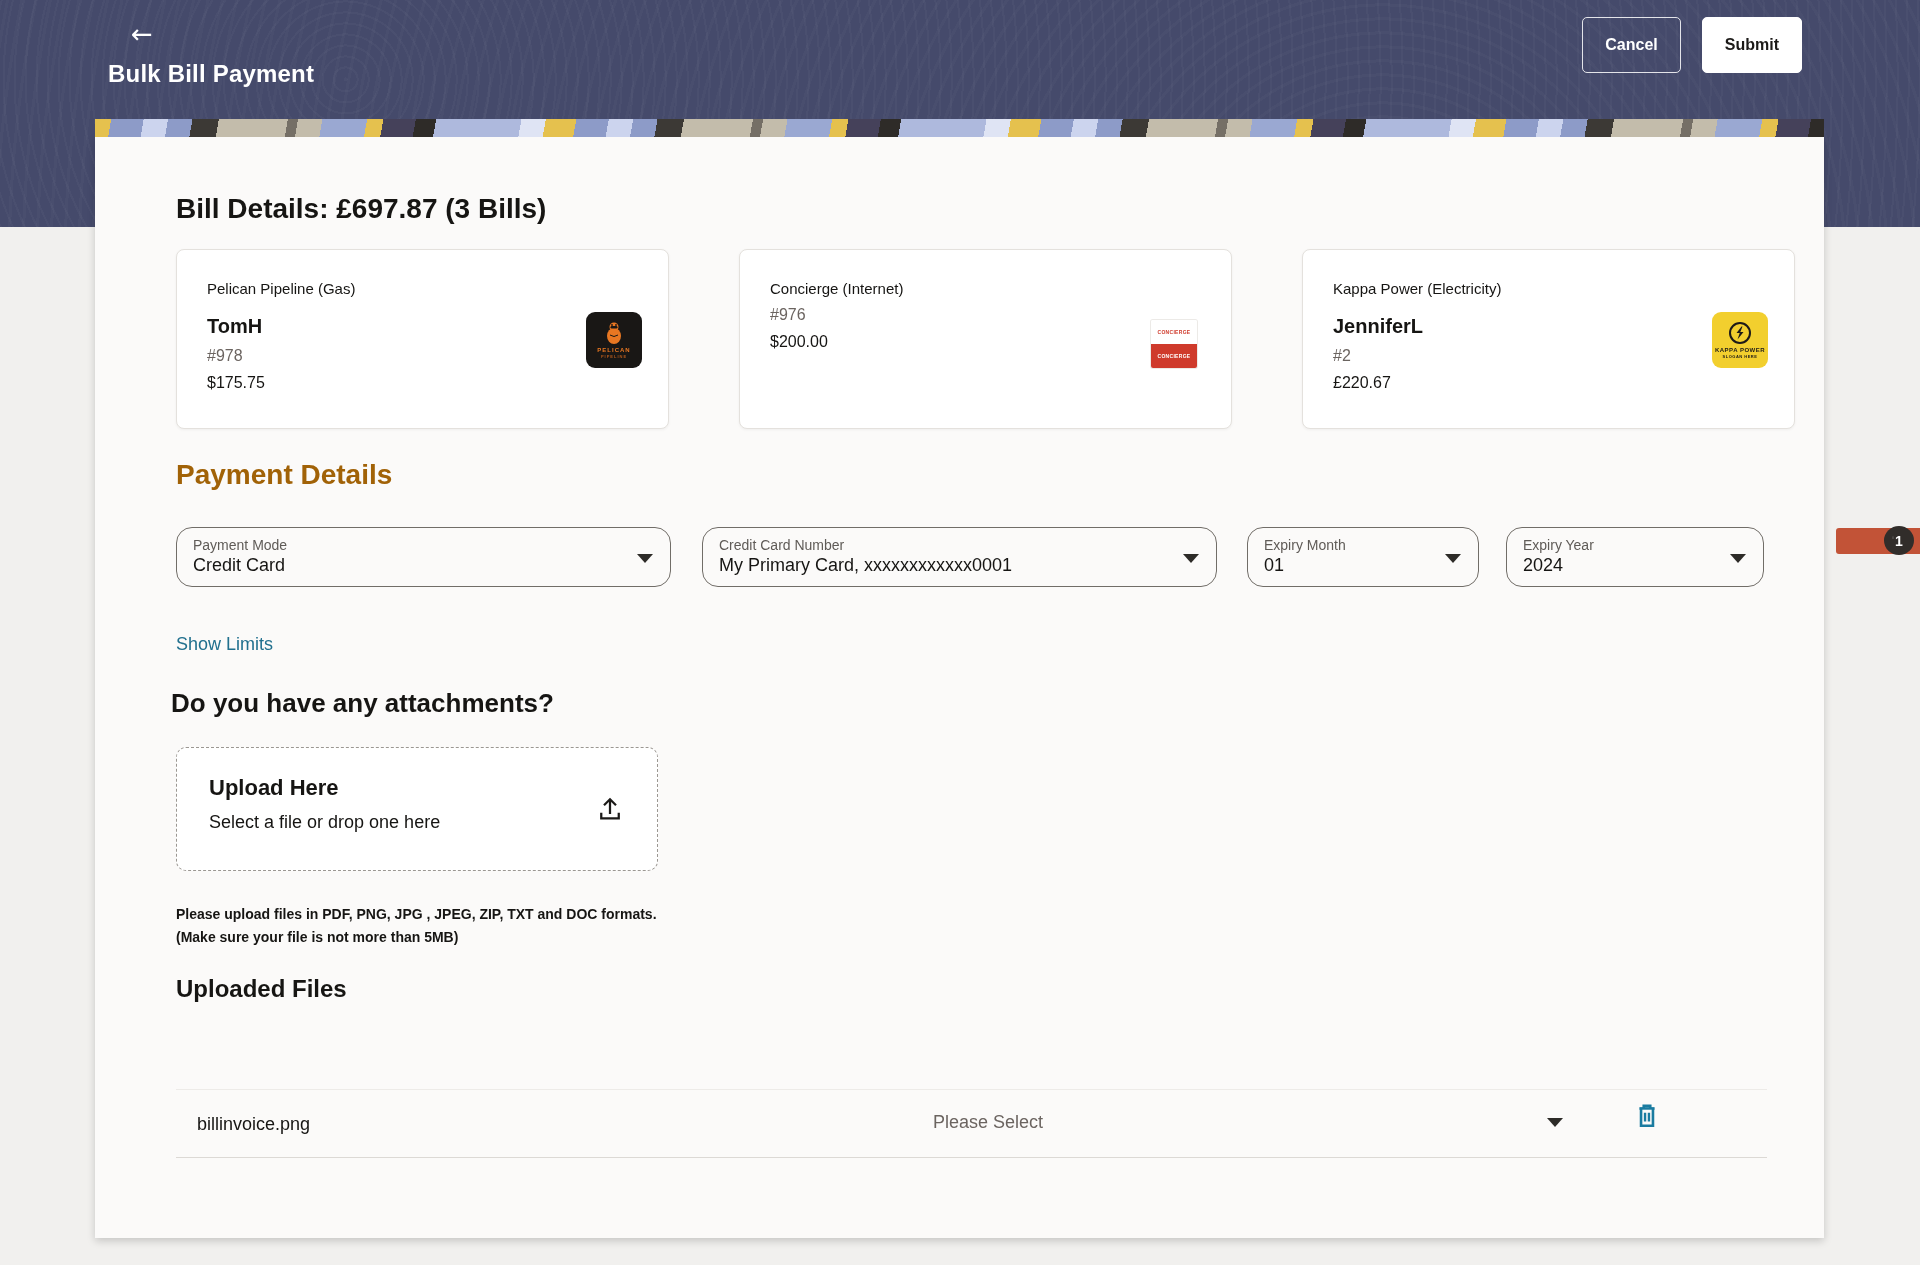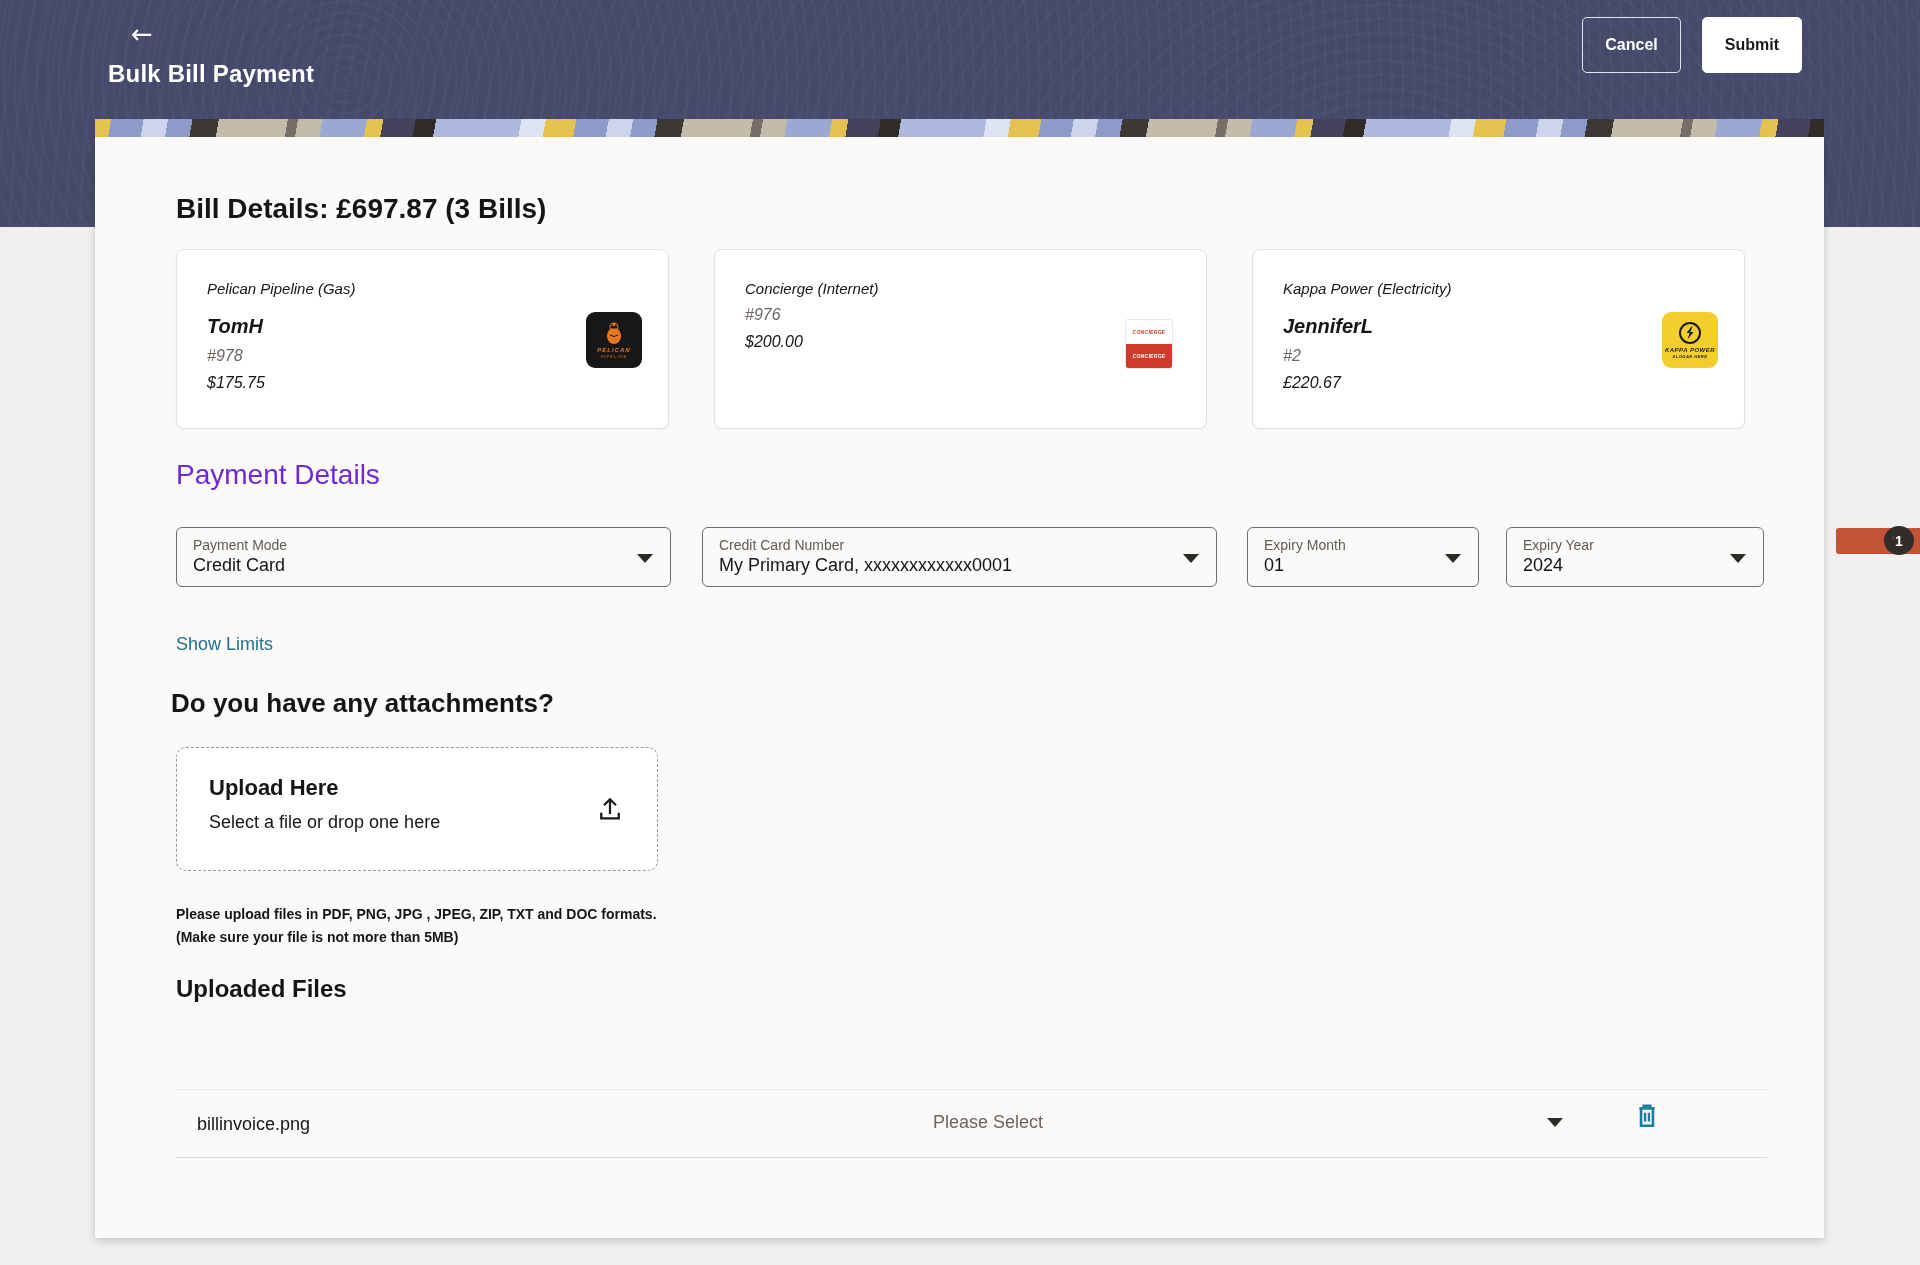--- a/index.html
+++ b/index.html
@@ -40,21 +40,21 @@
 
   
   .card {
     position:absolute; left:95px; top:137px; width:1729px; height:1101px; z-index:2;
     background:#fbfaf9; box-shadow:0 3px 8px rgba(0,0,0,0.18);
   }
 
   .h-bill { position:absolute; left:81px; top:56px; font-size:28px; font-weight:700; color:#161513; }
 
   
-  .bills { position:absolute; left:81px; top:112px; display:flex; gap:45px;font-style:italic; }
+  .bills { position:absolute; left:81px; top:112px; display:flex; gap:70px; }
   .bill-card {
     position:relative; width:493px; height:180px; background:#ffffff;
     border:1px solid #e4e1dd; border-radius:8px; box-shadow:0 1px 3px rgba(0,0,0,0.05);
     padding:30px 30px;
   }
   .bill-provider { font-size:15px; color:#161513; }
   .bill-payer { font-size:20px; font-weight:700; color:#161513; margin-top:18px; }
   .bill-account { font-size:16px; color:#6b6460; margin-top:9px; }
   .bill-amount { font-size:16px; color:#161513; margin-top:9px; }
 
@@ -73,25 +73,25 @@
   .logo-concierge .ctxt-w { color:#ffffff; font-size:5px; font-weight:700; letter-spacing:0.3px; }
 
   .logo-kappa {
     position:absolute; right:26px; top:62px; width:56px; height:56px;
     background:#f2cf2e; border-radius:9px; display:flex; flex-direction:column;
     align-items:center; justify-content:center;
   }
   .logo-kappa .ktxt1 { color:#1c1a18; font-size:6px; font-weight:700; letter-spacing:0.5px; margin-top:2px; }
   .logo-kappa .ktxt2 { color:#1c1a18; font-size:4px; font-weight:700; letter-spacing:0.5px; margin-top:1px; }
 
-  .h-payment { position:absolute; left:81px; top:322px; font-size:28px; font-weight:400; color:#6d28d9; }
+  .h-payment { position:absolute; left:81px; top:322px; font-size:28px; font-weight:700; color:#a16207; }
 
   
   .field {
-    position:absolute; top:390px; height:60px; border:1px solid #716d68; border-radius:6px;
+    position:absolute; top:390px; height:60px; border:1px solid #716d68; border-radius:16px;
     background:transparent; padding:9px 16px; cursor:pointer;
   }
   .field .flabel { font-size:14px; color:#5f5b57; }
   .field .fvalue { font-size:18px; color:#161513; margin-top:2px; white-space:nowrap; }
   .caret {
     position:absolute; right:17px; top:26px; width:0; height:0;
     border-left:8px solid transparent; border-right:8px solid transparent; border-top:9px solid #2d2b28;
   }
   .f1 { left:81px;  width:495px; }
   .f2 { left:607px; width:515px; }

